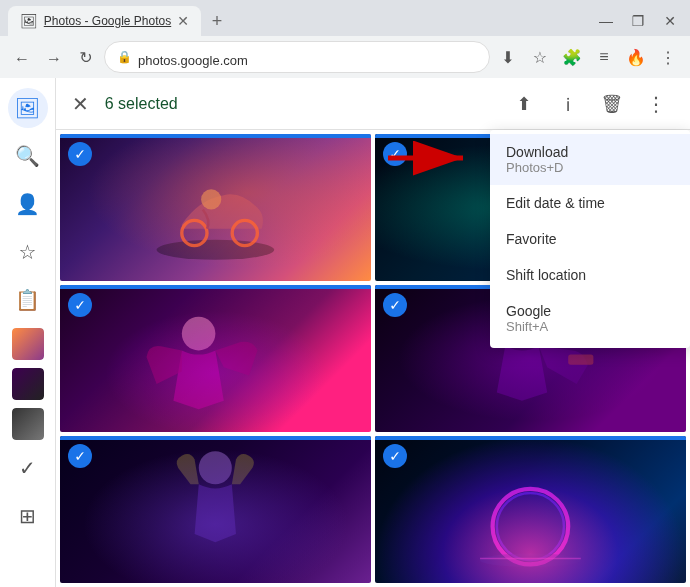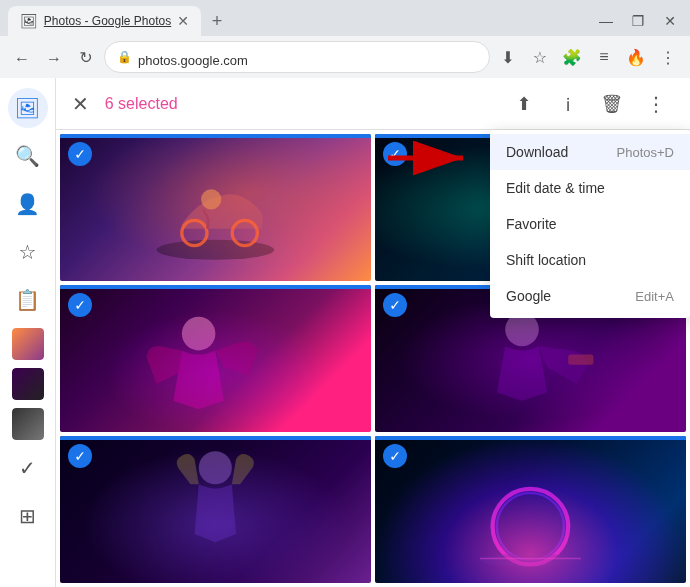--- a/index.html
+++ b/index.html
@@ -30,21 +30,21 @@
     .sidebar-item.active { background: #e8f0fe; color: #1a73e8; }
     .sidebar-mini-thumb { width: 32px; height: 32px; border-radius: 4px; overflow: hidden; background: #ddd; display: flex; align-items: center; justify-content: center; }
     .mini-color { width: 32px; height: 32px; border-radius: 4px; }
 
     
     .main-area { flex: 1; background: #fff; overflow: hidden; position: relative; }
 
     
     .photos-topbar { display: flex; align-items: center; padding: 8px 16px; border-bottom: 1px solid #e0e0e0; height: 52px; }
     .close-selection { font-size: 20px; color: #555; cursor: pointer; margin-right: 16px; }
-    .selection-count { font-size: 16px; color: #ec4899; flex: 1; }
+    .selection-count { font-size: 16px; color: #14532d; flex: 1; }
     .topbar-actions { display: flex; gap: 8px; align-items: center; }
     .topbar-icon-btn { width: 36px; height: 36px; display: flex; align-items: center; justify-content: center; border-radius: 50%; cursor: pointer; font-size: 18px; color: #555; }
     .three-dots { font-size: 20px; }
 
     
     .photo-grid { display: grid; grid-template-columns: 1fr 1fr; gap: 4px; padding: 4px; height: calc(100% - 52px); overflow: hidden; }
     .photo-cell { position: relative; background: #333; overflow: hidden; border-radius: 2px; }
     .photo-cell .check-badge { position: absolute; top: 8px; left: 8px; width: 24px; height: 24px; background: #1a73e8; border-radius: 50%; display: flex; align-items: center; justify-content: center; color: #fff; font-size: 14px; z-index: 2; }
     .photo-cell .blue-bar { position: absolute; top: 0; left: 0; right: 0; height: 4px; background: #1a73e8; z-index: 2; }
 
@@ -60,21 +60,21 @@
     .photo-5 { background: linear-gradient(135deg, #05001a 0%, #150030 40%, #2a0050 70%, #6a2090 100%); }
     .photo-5::after { content: ''; position: absolute; inset: 0; background: radial-gradient(ellipse at 50% 60%, rgba(100,50,200,0.5) 0%, transparent 60%); }
     .photo-6 { background: linear-gradient(135deg, #000510 0%, #001030 40%, #002050 60%, #003070 80%, #0a1a40 100%); }
     .photo-6::after { content: ''; position: absolute; inset: 0; background: radial-gradient(ellipse at 50% 80%, rgba(255,50,200,0.7) 0%, rgba(100,0,255,0.4) 40%, transparent 70%); }
 
     
     .silhouette { position: absolute; inset: 0; display: flex; align-items: center; justify-content: center; }
 
     
     .dropdown-menu { position: absolute; top: 52px; right: 0; background: #fff; border-radius: 4px; box-shadow: 0 4px 16px rgba(0,0,0,0.2); width: 200px; z-index: 100; padding: 4px 0; }
-    .dropdown-item { display: flex; align-items: center; justify-content: space-between; padding: 10px 16px; font-size: 14px; color: #333; cursor: pointer; }
+    .dropdown-item { display: flex; justify-content: space-between; padding: 10px 16px; font-size: 14px; color: #333; cursor: pointer; flex-direction: column; }
     .dropdown-item.active { background: #f0f4ff; }
     .shortcut { color: #888; font-size: 13px; }
 
     
     .red-arrow { position: absolute; top: 62px; right: 210px; z-index: 200; }
   </style>
 </head>
 <body>
 
 <div>
@@ -261,21 +261,21 @@
         <span>Edit date &amp; time</span>
       </div>
       <div class="dropdown-item">
         <span>Favorite</span>
       </div>
       <div class="dropdown-item">
         <span>Shift location</span>
       </div>
       <div class="dropdown-item">
         <span>Google</span>
-        <span class="shortcut">Edit+A</span>
+        <span class="shortcut">Shift+A</span>
       </div>
     </div>
 
     <div class="red-arrow" style="position: absolute; top: 62px; right: 212px; z-index: 200;">
       <svg width="90" height="36" viewBox="0 0 90 36" xmlns="http://www.w3.org/2000/svg">
         <defs>
           <marker id="arrowhead" markerWidth="10" markerHeight="7" refX="10" refY="3.5" orient="auto">
             <polygon points="0 0, 10 3.5, 0 7" fill="#cc0000"></polygon>
           </marker>
         </defs>

